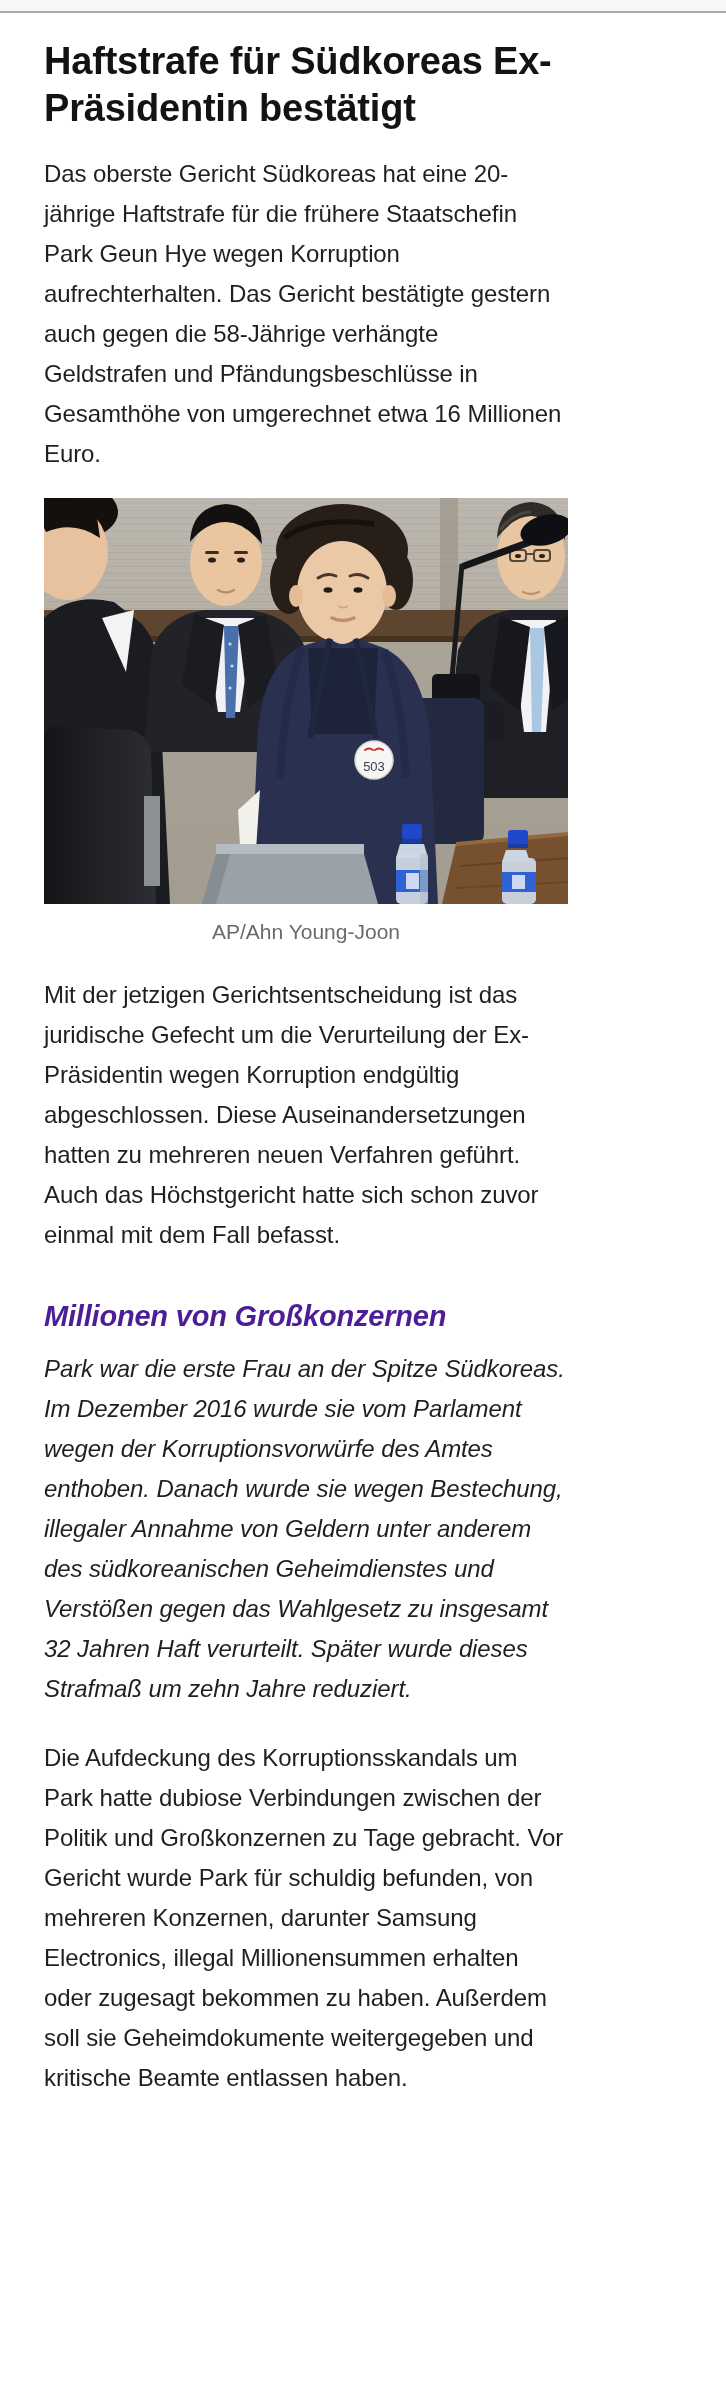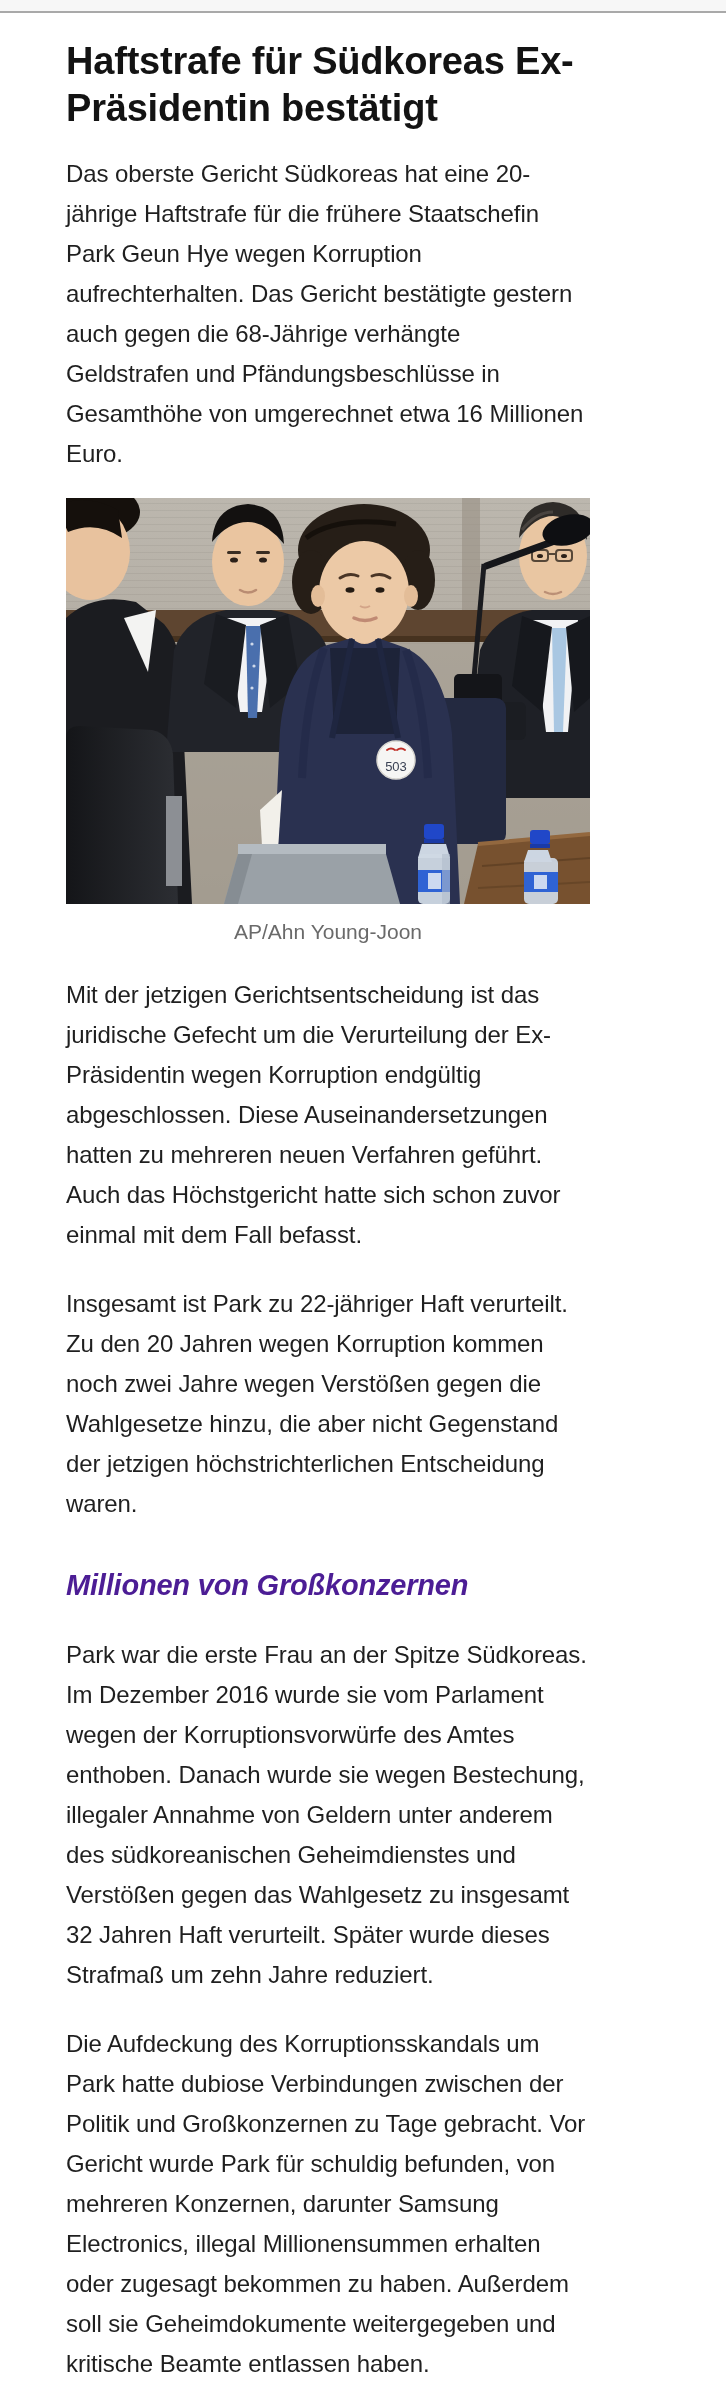--- a/index.html
+++ b/index.html
@@ -1,47 +1,47 @@
 <!DOCTYPE html>
 <html lang="de"><head>
 <meta charset="utf-8">
 <style>
   html,body{margin:0;padding:0;}
   body{background:#ffffff;font-family:"Liberation Sans","DejaVu Sans",sans-serif;}
   .page{position:relative;width:726px;height:2384px;background:#ffffff;overflow:hidden;}
   .top-strip{height:11px;background:#f7f7f7;border-bottom:2px solid #a9a9a9;}
-  article{padding:0 66px;width:524px;}
+  article{padding:0 44px;width:524px;}
   h1{margin:25px 0 0;width:560px;font-size:38px;line-height:47px;font-weight:700;
      color:#131313;letter-spacing:-0.2px;white-space:pre-line;}
   p.body-para{margin:29px 0 0;width:548px;font-size:24px;line-height:40px;color:#1f1f1f;
      letter-spacing:-0.1px;white-space:pre-line;}
   p.para-1{margin-top:22px;}
   p.para-2{}
-  p.para-4{margin-top:33px;}
+  p.para-4{margin-top:16px;font-style:italic;}
   figure{margin:24px 0 0;padding:0;}
   .photo{width:462px;height:406px;background:#ada79d;}
   .photo svg{display:block;}
   figcaption{margin-top:14px;font-size:21px;line-height:28px;color:#6a6a6a;letter-spacing:0;text-align:center;}
   h2{margin:44px 0 0;width:548px;font-size:29px;line-height:34px;font-weight:700;color:#4c1d95;letter-spacing:-0.2px;font-style:italic;}
 </style>
 </head>
 <body>
 
 <div class="page">
   <div class="top-strip"></div>
 
   <article>
     <h1>Haftstrafe für Südkoreas Ex-
 Präsidentin bestätigt</h1>
 
     <p class="body-para para-1">Das oberste Gericht Südkoreas hat eine 20-
 jährige Haftstrafe für die frühere Staatschefin
 Park Geun Hye wegen Korruption
 aufrechterhalten. Das Gericht bestätigte gestern
-auch gegen die 68-Jährige verhängte
+auch gegen die 58-Jährige verhängte
 Geldstrafen und Pfändungsbeschlüsse in
 Gesamthöhe von umgerechnet etwa 16 Millionen
 Euro.</p>
 
     <figure>
       <div class="photo">
         <svg width="524" height="406" viewBox="0 0 524 406" xmlns="http://www.w3.org/2000/svg">
           <defs>
             <linearGradient id="wallG" x1="0" y1="0" x2="0" y2="1">
               <stop offset="0" stop-color="#bcb7ae"></stop>
@@ -188,26 +188,20 @@
       <figcaption>AP/Ahn Young-Joon</figcaption>
     </figure>
 
     <p class="body-para para-2">Mit der jetzigen Gerichtsentscheidung ist das
 juridische Gefecht um die Verurteilung der Ex-
 Präsidentin wegen Korruption endgültig
 abgeschlossen. Diese Auseinandersetzungen
 hatten zu mehreren neuen Verfahren geführt.
 Auch das Höchstgericht hatte sich schon zuvor
 einmal mit dem Fall befasst.</p>
-    <p class="body-para para-3">Insgesamt ist Park zu 22-jähriger Haft verurteilt.
-Zu den 20 Jahren wegen Korruption kommen
-noch zwei Jahre wegen Verstößen gegen die
-Wahlgesetze hinzu, die aber nicht Gegenstand
-der jetzigen höchstrichterlichen Entscheidung
-waren.</p>
 
     <h2>Millionen von Großkonzernen</h2>
 
     <p class="body-para para-4">Park war die erste Frau an der Spitze Südkoreas.
 Im Dezember 2016 wurde sie vom Parlament
 wegen der Korruptionsvorwürfe des Amtes
 enthoben. Danach wurde sie wegen Bestechung,
 illegaler Annahme von Geldern unter anderem
 des südkoreanischen Geheimdienstes und
 Verstößen gegen das Wahlgesetz zu insgesamt

